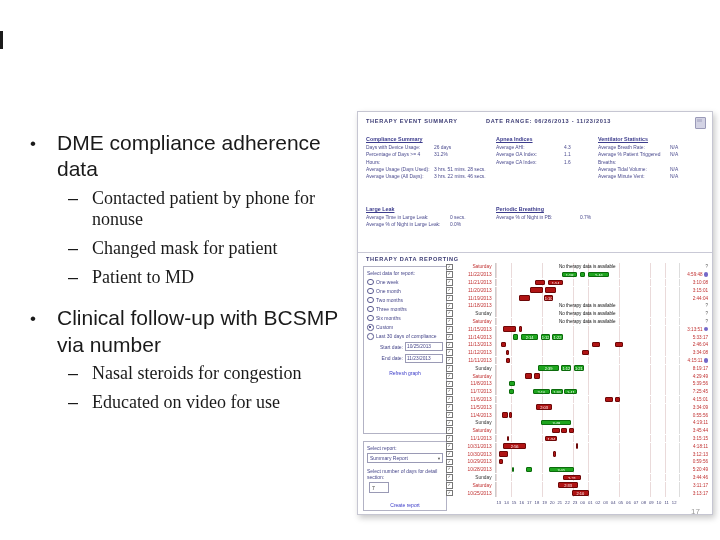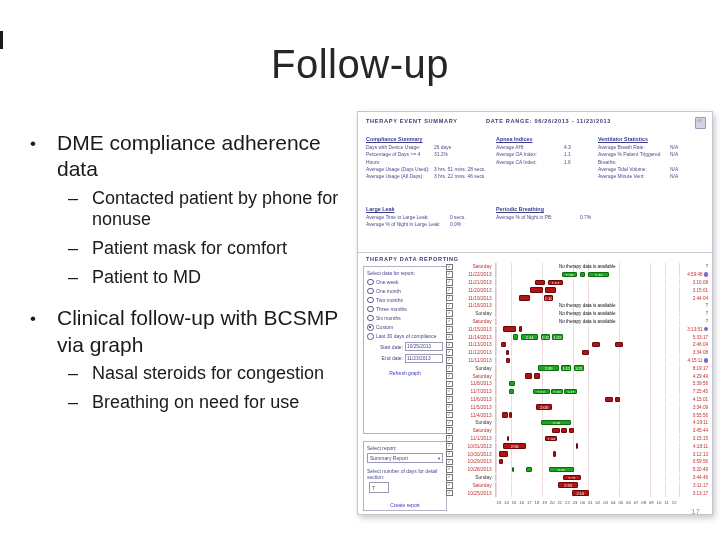--- a/index.html
+++ b/index.html
@@ -8,21 +8,21 @@
   .artifact{position:absolute;left:0;top:31px;width:3px;height:18px;background:#1b1b1b;}
   .title{position:absolute;top:42px;left:0;width:720px;text-align:center;
          font-size:40px;color:#262626;letter-spacing:0.5px;}
   .bullets{position:absolute;left:30px;top:130px;width:334px;color:#1a1a1a;}
   .b1{display:flex;font-size:21px;line-height:1.25;margin-bottom:5px;}
   .b1 .dot{width:27px;font-size:17px;padding-top:3px;}
   .b1 .txt{flex:1;}
   .b1.second{margin-top:16px;}
   .b2{display:flex;font-size:18px;line-height:1.22;margin:0 0 7px 38px;}
   .b2 .dash{width:24px;}
-  .b2 .txt{flex:1;}
+  .b2 .txt{flex:1;font-family:Liberation Serif, serif;}
   .pagenum{position:absolute;right:20px;bottom:24px;font-size:8px;color:#999;}
 
   
   .report{position:absolute;left:357px;top:111px;width:354px;height:402px;background:#fdfdfe;
           border:1px solid #c6c6d2;box-shadow:2px 3px 6px rgba(0,0,0,.22);color:#40407c;}
   .panel{position:absolute;left:0;width:100%;background:#fff;}
   .panel.sum{top:0;height:140px;border-bottom:1px solid #c9c9d6;}
   .panel.rep{top:141px;height:261px;}
   .phead{position:absolute;font-size:5.6px;font-weight:bold;letter-spacing:0.7px;color:#3c3c74;}
   .printer{position:absolute;top:5px;right:6px;width:9px;height:10px;background:#d3d3e4;
@@ -66,50 +66,49 @@
   .total.na{color:#555;}
   .info{width:4.4px;height:4.4px;border-radius:50%;background:#7468c8;flex:0 0 auto;}
   .axis{position:absolute;left:49px;right:30px;top:237px;display:flex;}
   .axis span{flex:1;text-align:center;font-size:4.2px;color:#44447a;}
 </style>
 </head>
 <body>
 
 <div class="slide">
   <div class="artifact"></div>
-  <div class="title">Follow-up</div>
 
   <div class="bullets" id="bullets">
       <div class="b1">
         <span class="dot">•</span>
         <span class="txt">DME compliance adherence data</span>
       </div>
       <div class="b2">
         <span class="dash">–</span>
         <span class="txt">Contacted patient by phone for nonuse</span>
       </div>
       <div class="b2">
         <span class="dash">–</span>
-        <span class="txt">Patient mask for comfort</span>
+        <span class="txt">Changed mask for patient</span>
       </div>
       <div class="b2">
         <span class="dash">–</span>
         <span class="txt">Patient to MD</span>
       </div>
       <div class="b1 second">
         <span class="dot">•</span>
-        <span class="txt">Clinical follow-up with BCSMP via graph</span>
+        <span class="txt">Clinical follow-up with BCSMP via number</span>
       </div>
       <div class="b2">
         <span class="dash">–</span>
         <span class="txt">Nasal steroids for congestion</span>
       </div>
       <div class="b2">
         <span class="dash">–</span>
-        <span class="txt">Breathing on need for use</span>
+        <span class="txt">Educated on video for use</span>
       </div>
     </div>
 
   <div class="report">
 
     <div class="panel sum">
       <div class="phead" style="top:6px;left:8px;">THERAPY EVENT SUMMARY</div>
       <div class="phead" style="top:6px;left:128px;">DATE RANGE: 06/26/2013 - 11/23/2013</div>
       <div class="printer"></div>
 

